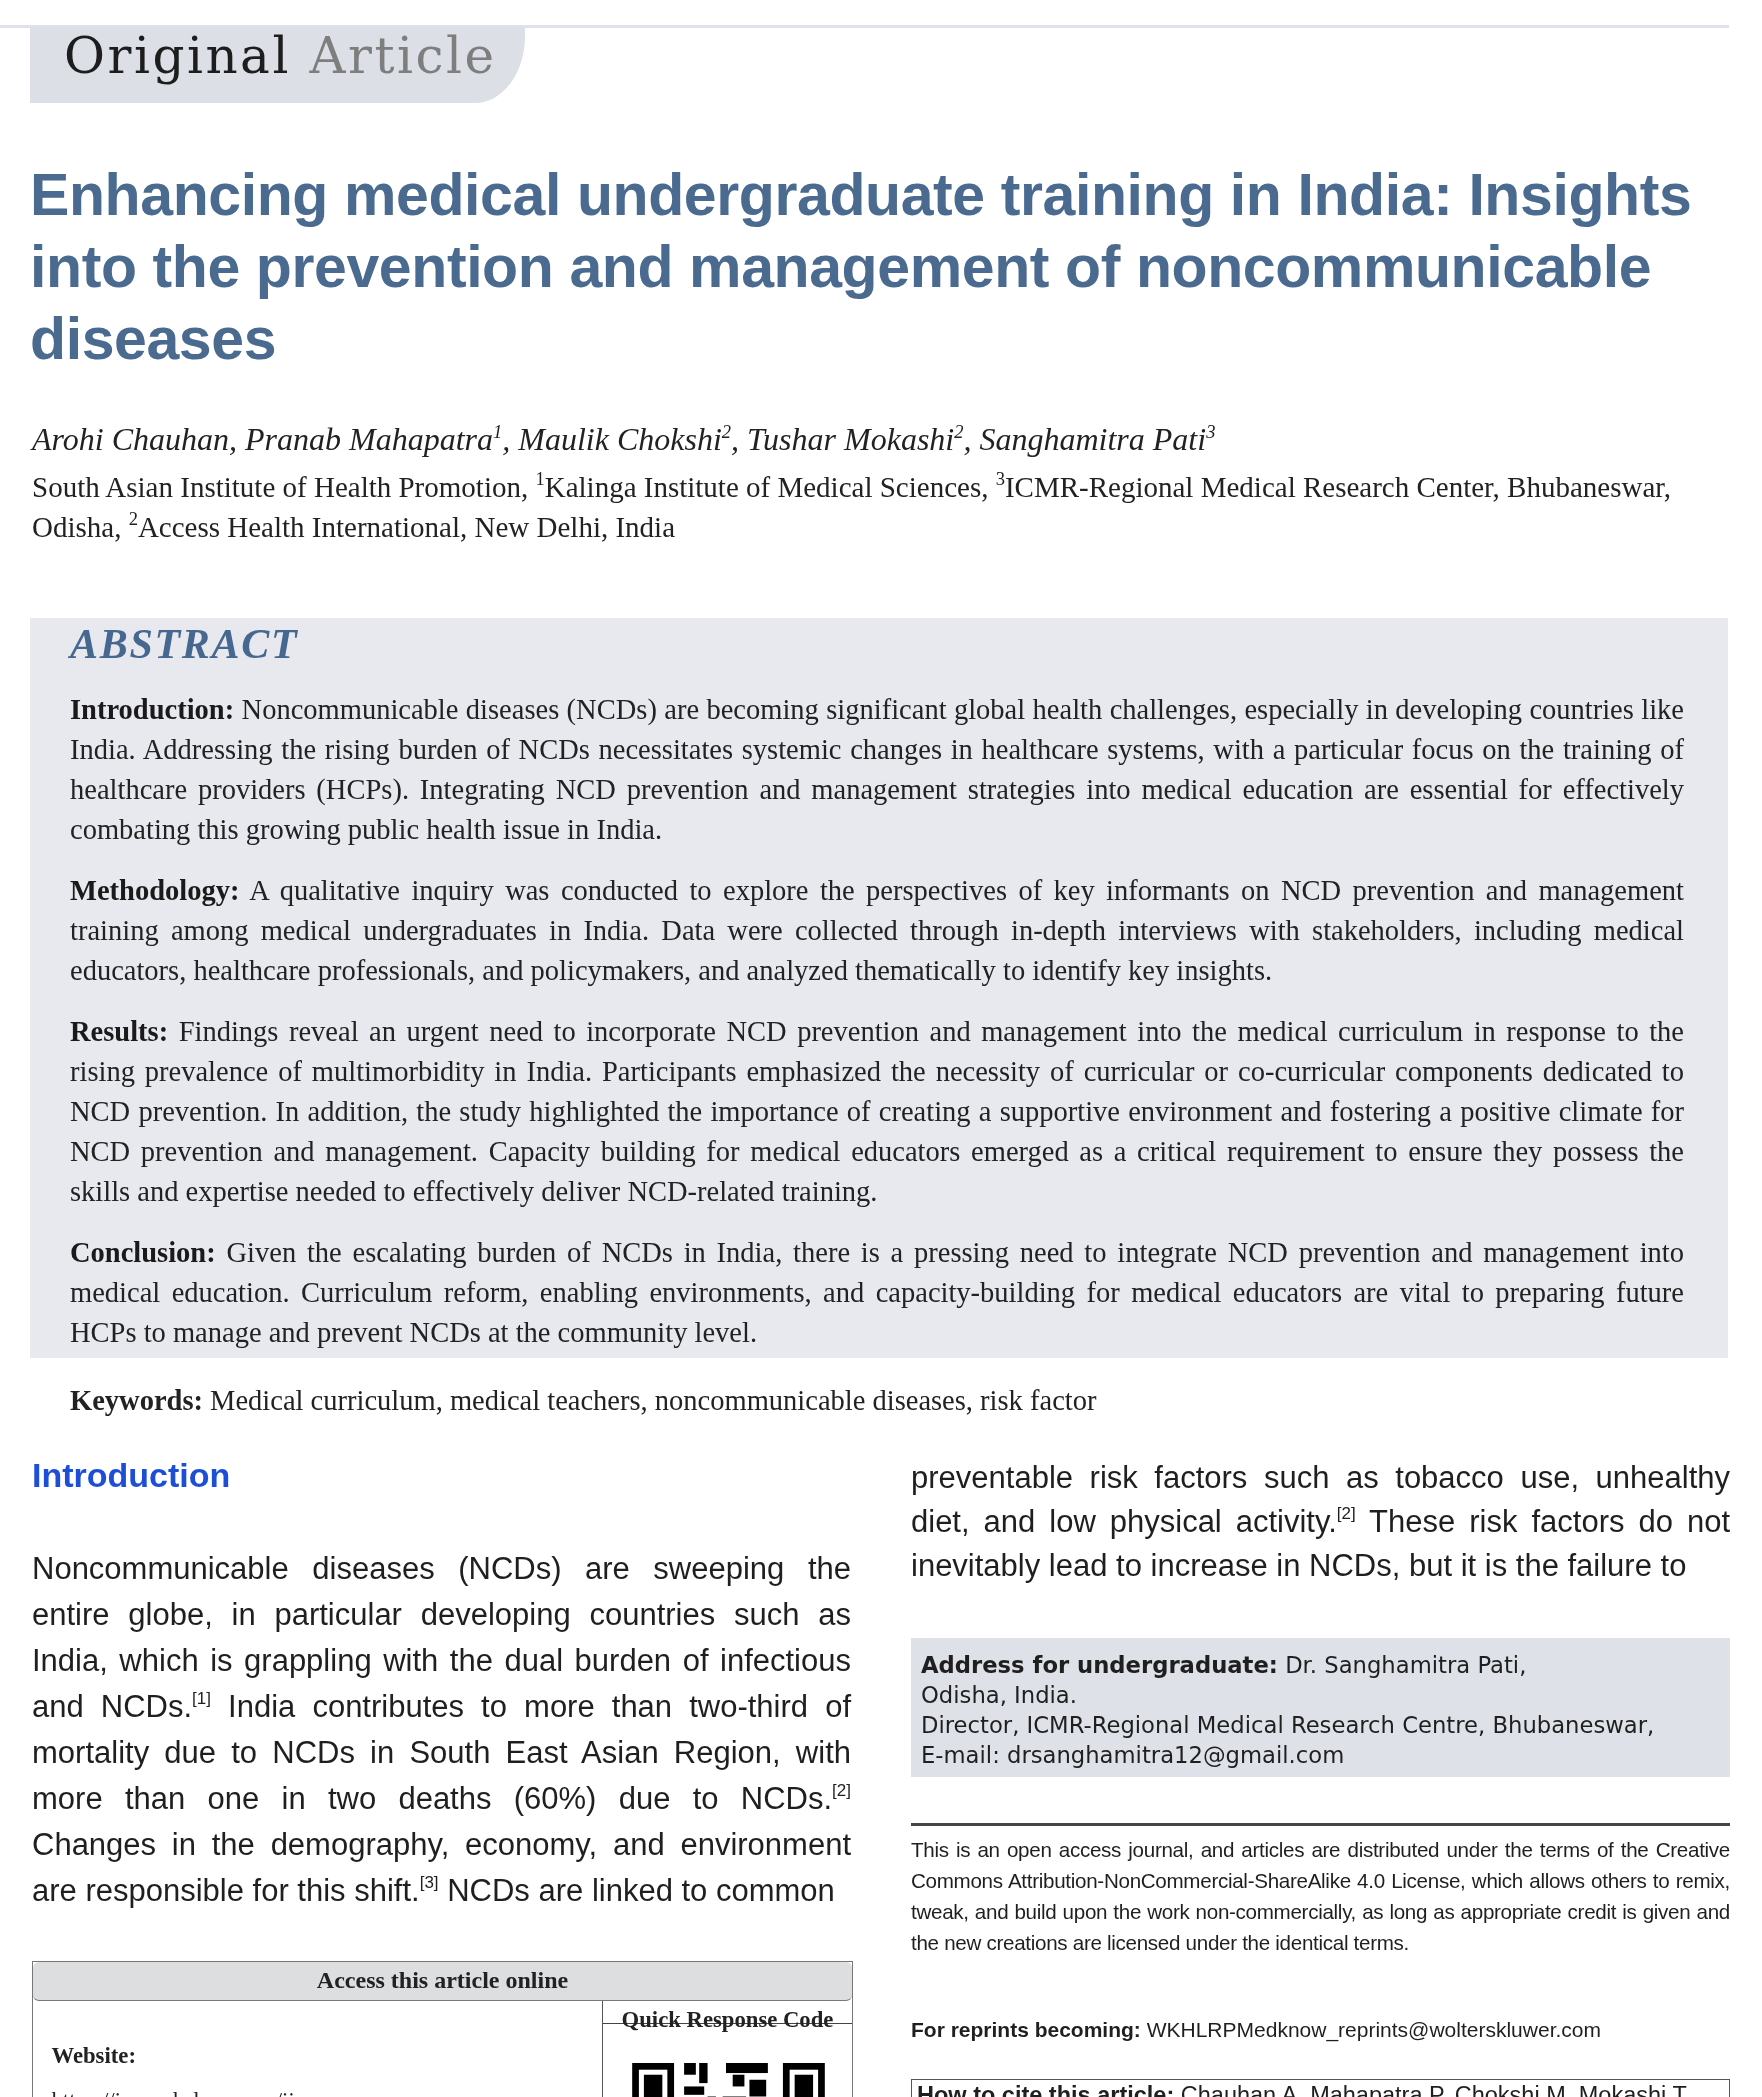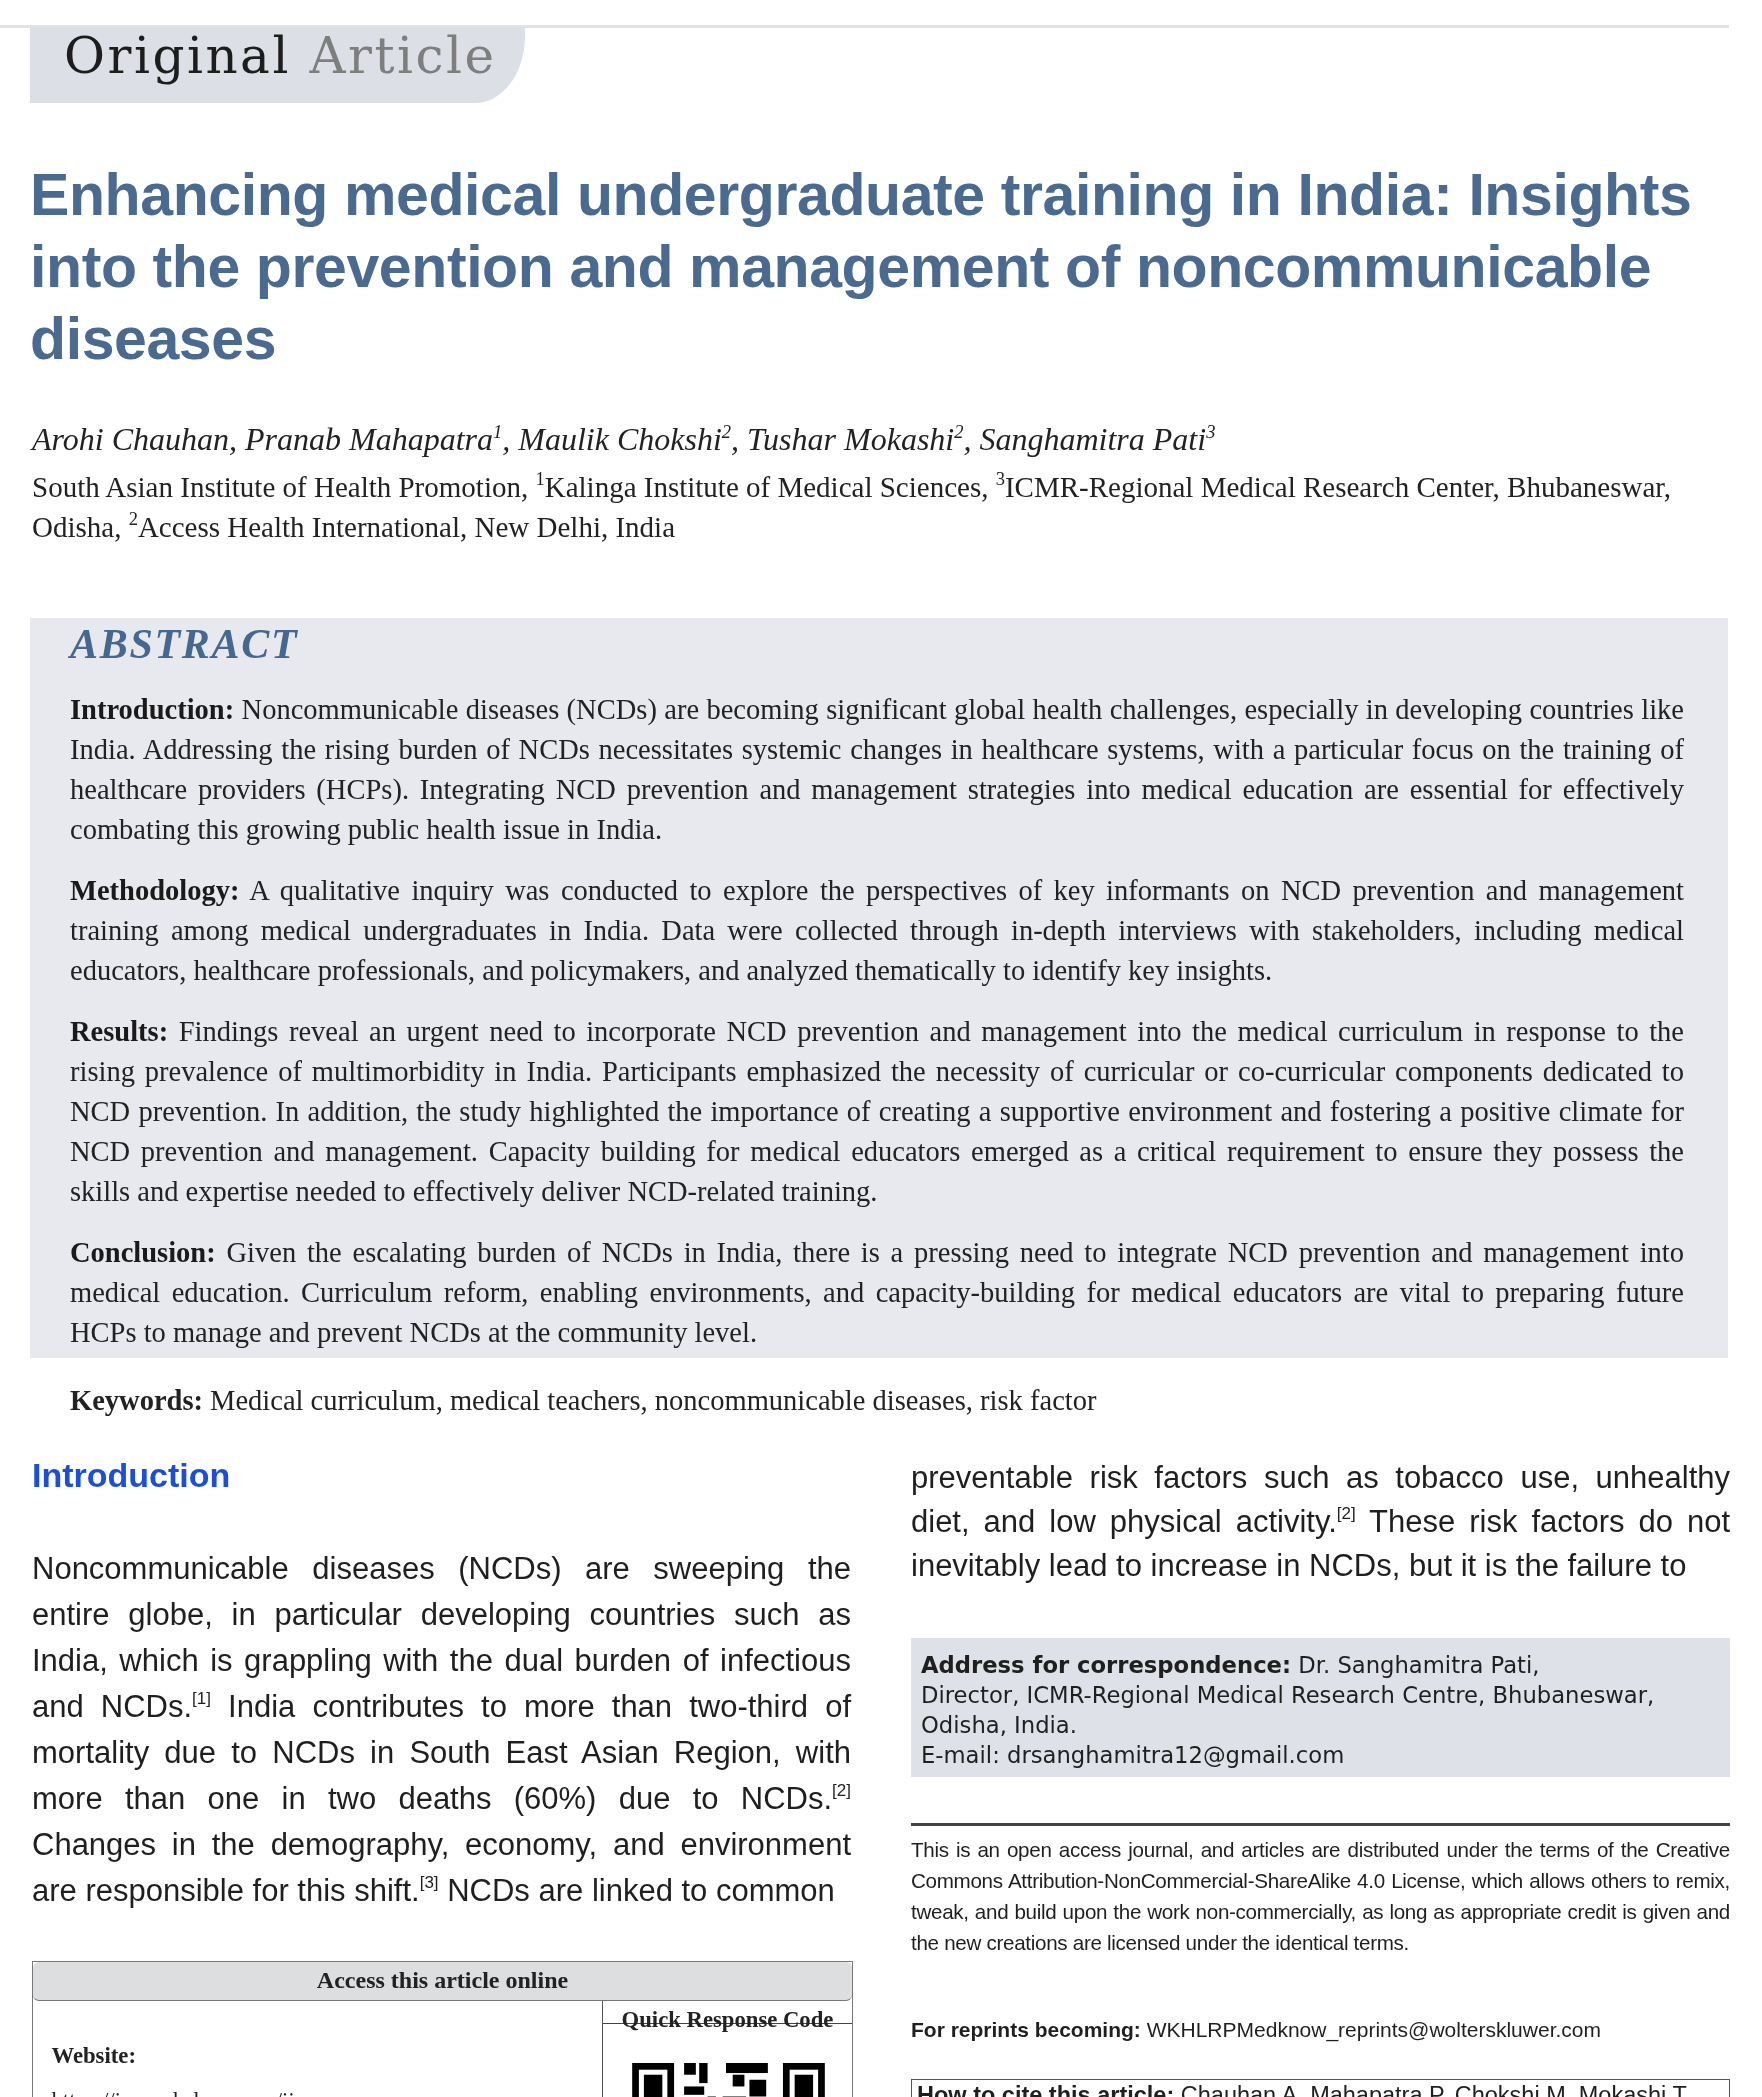--- a/index.html
+++ b/index.html
@@ -132,23 +132,23 @@
   <p class="keywords"><b>Keywords:</b><span> Medical curriculum, medical teachers, noncommunicable diseases, risk factor</span></p>
 </section>
 
 <h2 class="intro-heading">Introduction</h2>
 
 <p class="intro-body"><span>Noncommunicable diseases (NCDs) are sweeping the entire globe, in particular developing countries such as India, which is grappling with the dual burden of infectious and NCDs.</span><sup>[1]</sup><span> India contributes to more than two-third of mortality due to NCDs in South East Asian Region, with more than one in two deaths (60%) due to NCDs.</span><sup>[2]</sup><span> Changes in the demography, economy, and environment are responsible for this shift.</span><sup>[3]</sup><span> NCDs are linked to common</span></p>
 
 <p class="right-body"><span>preventable risk factors such as tobacco use, unhealthy diet, and low physical activity.</span><sup>[2]</sup><span> These risk factors do not inevitably lead to increase in NCDs, but it is the failure to</span></p>
 
 <div class="addr-box">
-  <div><b>Address for correspondence:</b><span> Dr. Sanghamitra Pati,</span></div>
+  <div><b>Address for undergraduate:</b><span> Dr. Sanghamitra Pati,</span></div>
+  <div>Odisha, India.</div>
   <div>Director, ICMR-Regional Medical Research Centre, Bhubaneswar,</div>
-  <div>Odisha, India.</div>
   <div>E-mail: drsanghamitra12@gmail.com</div>
 </div>
 
 <div class="license-rule"></div>
 <p class="license">This is an open access journal, and articles are distributed under the terms of the Creative Commons Attribution-NonCommercial-ShareAlike 4.0 License, which allows others to remix, tweak, and build upon the work non-commercially, as long as appropriate credit is given and the new creations are licensed under the identical terms.</p>
 
 <p class="reprints"><b>For reprints becoming:</b><span> WKHLRPMedknow_reprints@wolterskluwer.com</span></p>
 
 <div class="cite-box"><b>How to cite this article:</b><span> Chauhan A, Mahapatra P, Chokshi M, Mokashi T</span></div>
 

